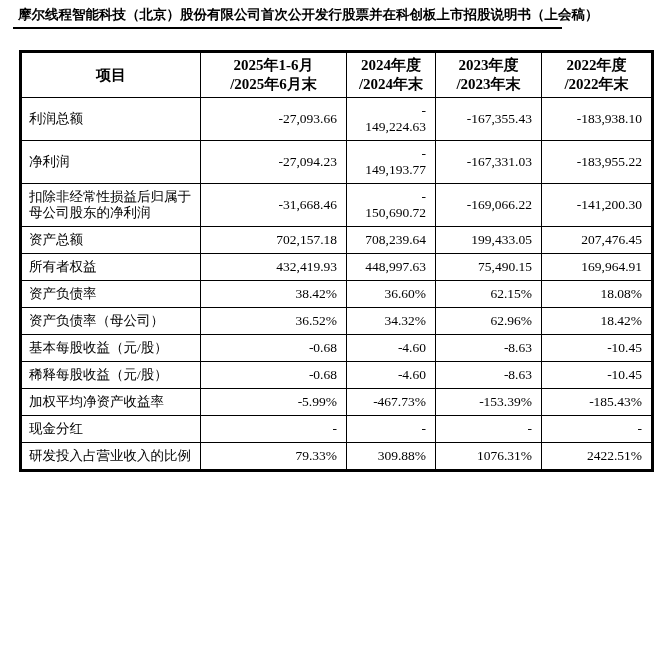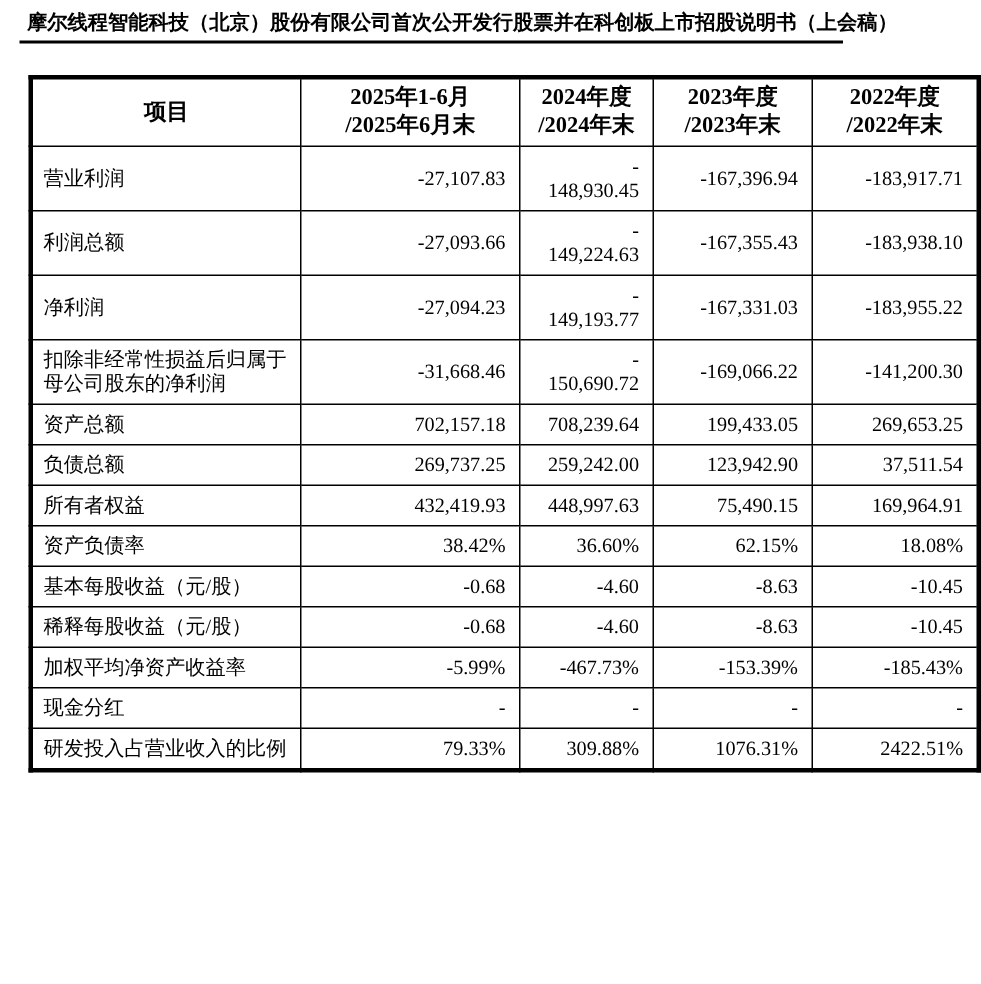--- a/index.html
+++ b/index.html
@@ -96,28 +96,20 @@
           <th>2024年度
 /2024年末</th>
           <th>2023年度
 /2023年末</th>
           <th>2022年度
 /2022年末</th>
         </tr>
     </thead>
     <tbody id="table-body">
         <tr>
-          <td class="label">营业利润</td>
-          <td class="num">-27,107.83</td>
-          <td class="num">-
-148,930.45</td>
-          <td class="num">-167,396.94</td>
-          <td class="num">-183,917.71</td>
-        </tr>
-        <tr>
           <td class="label">利润总额</td>
           <td class="num">-27,093.66</td>
           <td class="num">-
 149,224.63</td>
           <td class="num">-167,355.43</td>
           <td class="num">-183,938.10</td>
         </tr>
         <tr>
           <td class="label">净利润</td>
           <td class="num">-27,094.23</td>
@@ -132,42 +124,42 @@
           <td class="num">-
 150,690.72</td>
           <td class="num">-169,066.22</td>
           <td class="num">-141,200.30</td>
         </tr>
         <tr>
           <td class="label">资产总额</td>
           <td class="num">702,157.18</td>
           <td class="num">708,239.64</td>
           <td class="num">199,433.05</td>
-          <td class="num">269,653.25</td>
-        </tr>
-        <tr>
-          <td class="label">负债总额</td>
-          <td class="num">269,737.25</td>
-          <td class="num">259,242.00</td>
-          <td class="num">123,942.90</td>
-          <td class="num">37,511.54</td>
+          <td class="num">207,476.45</td>
         </tr>
         <tr>
           <td class="label">所有者权益</td>
           <td class="num">432,419.93</td>
           <td class="num">448,997.63</td>
           <td class="num">75,490.15</td>
           <td class="num">169,964.91</td>
         </tr>
         <tr>
           <td class="label">资产负债率</td>
           <td class="num">38.42%</td>
           <td class="num">36.60%</td>
           <td class="num">62.15%</td>
           <td class="num">18.08%</td>
+        </tr>
+        <tr>
+          <td class="label">资产负债率（母公司）</td>
+          <td class="num">36.52%</td>
+          <td class="num">34.32%</td>
+          <td class="num">62.96%</td>
+          <td class="num">18.42%</td>
         </tr>
         <tr>
           <td class="label">基本每股收益（元/股）</td>
           <td class="num">-0.68</td>
           <td class="num">-4.60</td>
           <td class="num">-8.63</td>
           <td class="num">-10.45</td>
         </tr>
         <tr>
           <td class="label">稀释每股收益（元/股）</td>

